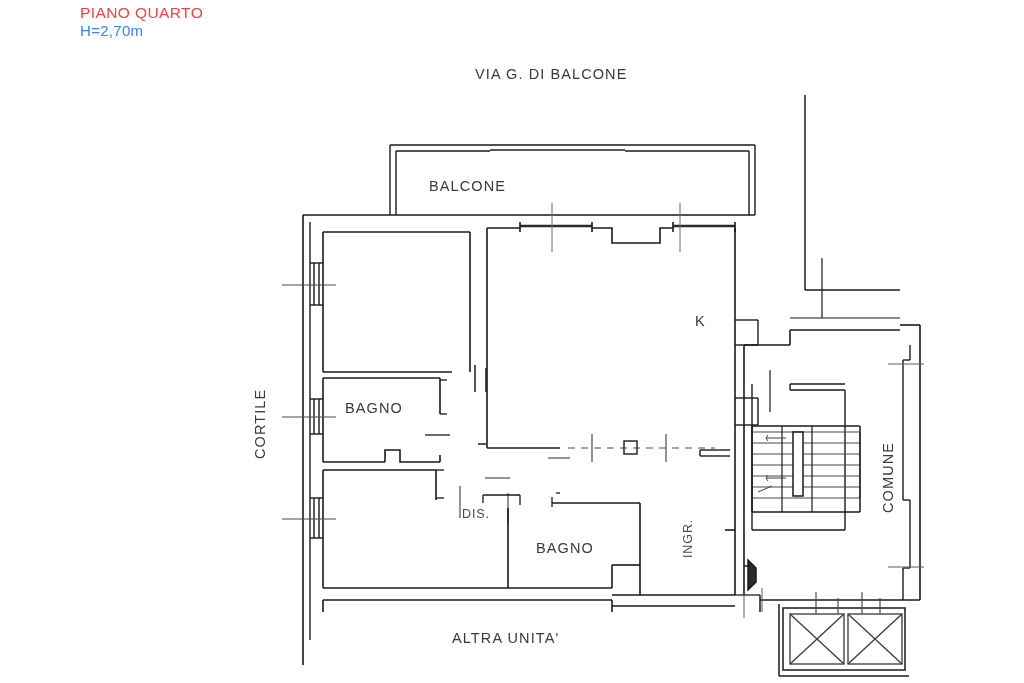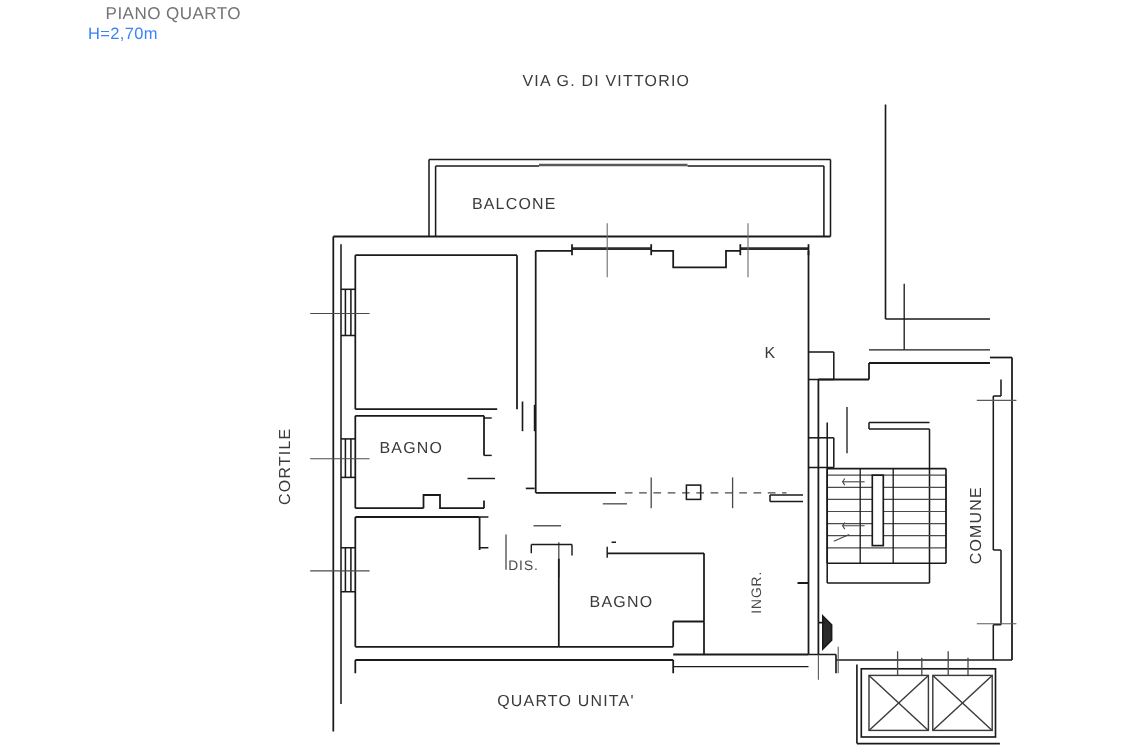--- a/index.html
+++ b/index.html
@@ -26,23 +26,22 @@
     color: #2b2b2b;
   }
   #title-block {
     position: absolute;
     left: 80px;
     top: 4px;
   }
   #title-main {
     font-size: 15.5px;
     letter-spacing: .4px;
-    color: #737373;
+    color: #ef4444;
     font-weight: 400;
-    margin-left: 16px;
   }
   #title-height {
     font-size: 15px;
     letter-spacing: .3px;
     color: #3b82f6;
   }
   .lbl {
     font-size: 14.5px;
     letter-spacing: 1.1px;
     color: #3a3a3a;
@@ -65,39 +64,39 @@
 </head>
 <body>
 
 <div id="plan-root">
 
   <div id="title-block">
     <div id="title-main">PIANO QUARTO</div>
     <div id="title-height">H=2,70m</div>
   </div>
 
-  <div class="txt lbl" style="left:475px; top:66px;">VIA G. DI VITTORIO</div>
+  <div class="txt lbl" style="left:475px; top:66px;">VIA G. DI BALCONE</div>
 
   <div class="txt lbl" style="left:429px; top:178px;text-align:center;">BALCONE</div>
 
   <div class="txt lbl" style="left:695px; top:313px;">K</div>
 
   <div class="txt lbl" style="left:345px; top:400px;">BAGNO</div>
 
   <div class="txt lbl" style="left:536px; top:540px;">BAGNO</div>
 
   <div class="txt lbl-sm" style="left:462px; top:463px;margin-top:44px;">DIS.</div>
 
   <div class="txt lbl-sm rot90" style="left:681px; top:558px;">INGR.</div>
 
   <div class="txt lbl rot90" style="left:252px; top:459px;">CORTILE</div>
 
   <div class="txt lbl rot90" style="left:880px; top:513px;">COMUNE</div>
 
-  <div class="txt lbl" style="left:452px; top:630px;">QUARTO UNITA'</div>
+  <div class="txt lbl" style="left:452px; top:630px;">ALTRA UNITA'</div>
 
   <svg id="plan-svg" width="1024" height="683" viewBox="0 0 1024 683">
     <g fill="none" stroke="#1a1a1a" stroke-linecap="butt" stroke-linejoin="miter">
 
       <g stroke-width="1.4">
         <path d="M390,145 L390,215"></path>
         <path d="M390,145 L755,145"></path>
         <path d="M755,145 L755,215"></path>
         <path d="M396,151 L396,215"></path>
         <path d="M396,151 L490,151"></path>

